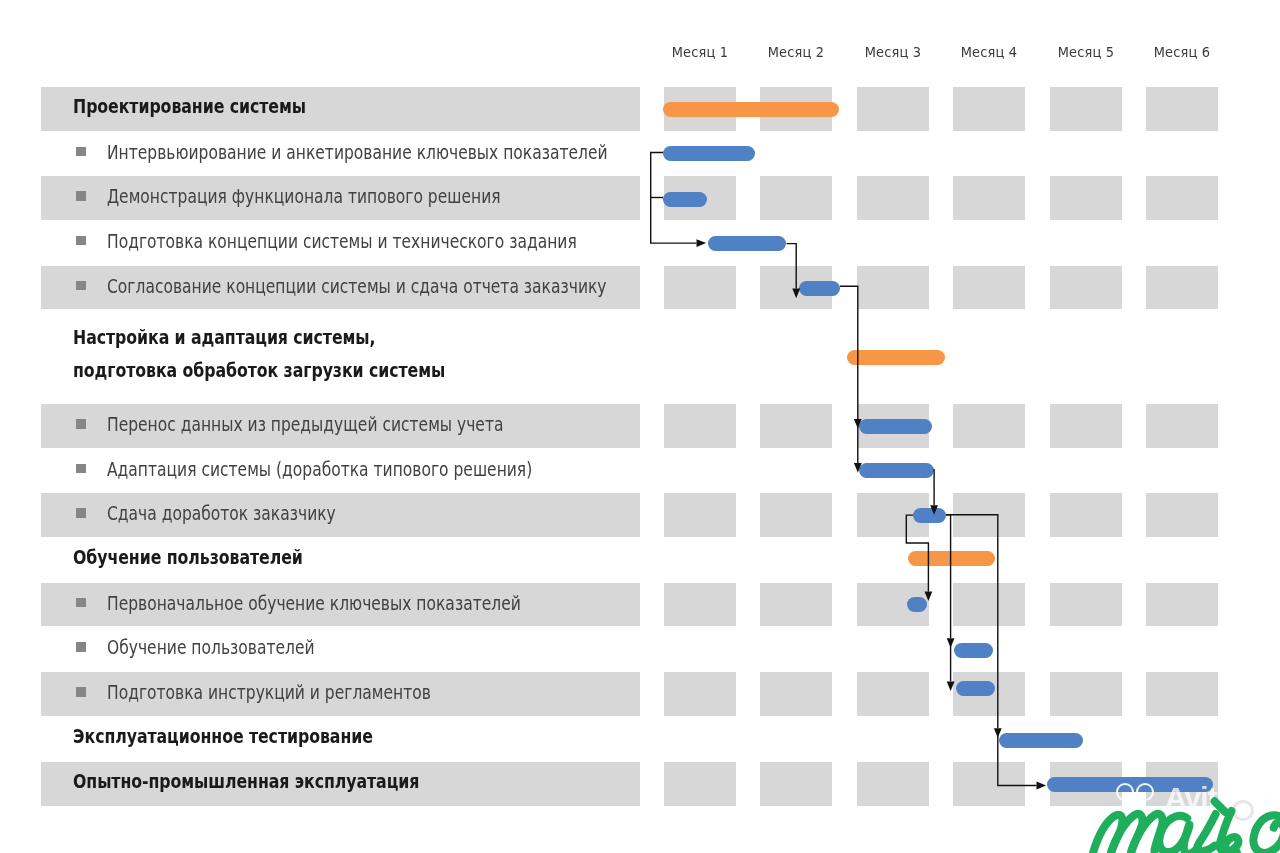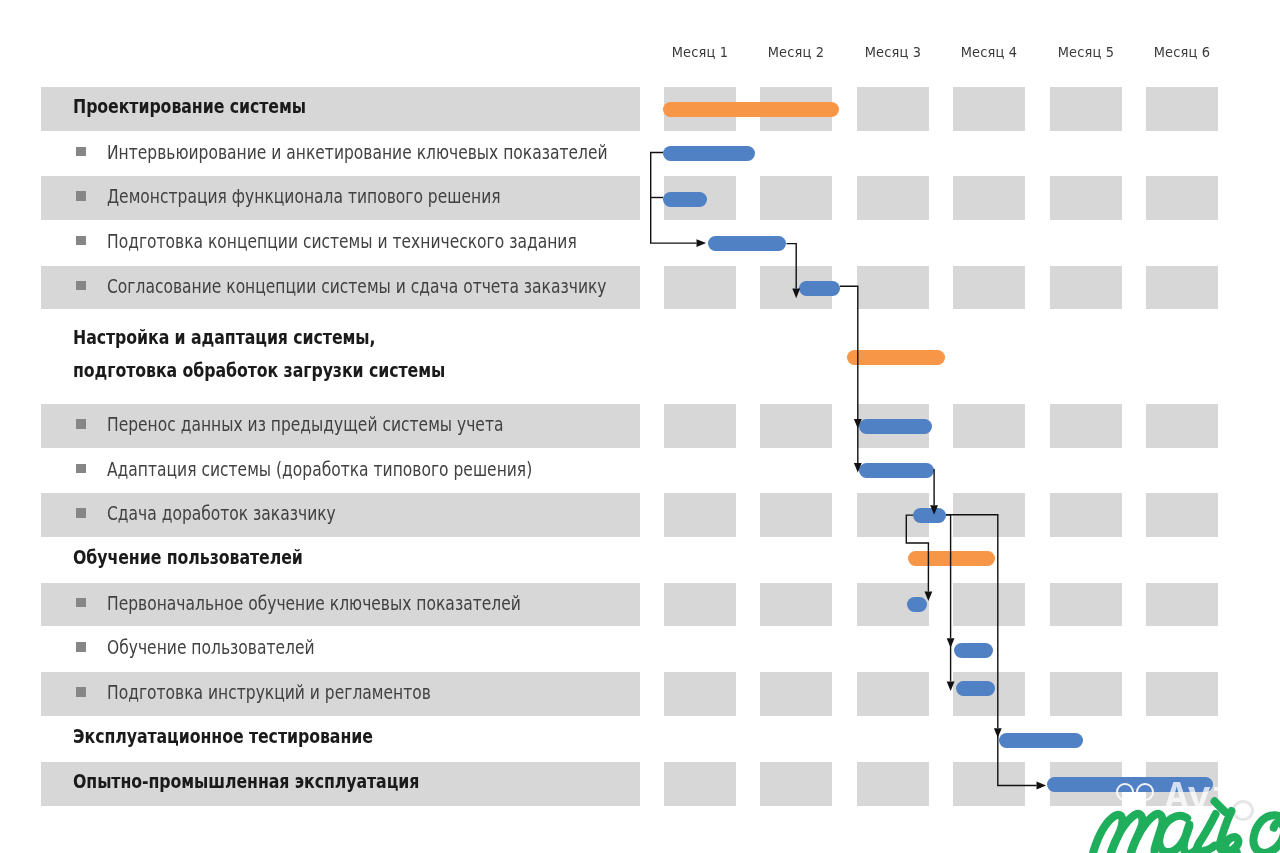--- a/index.html
+++ b/index.html
@@ -22,22 +22,22 @@
                white-space:nowrap;line-height:1;letter-spacing:-0.1px;
                transform:scaleX(.789);transform-origin:0 0;}
   .group-label.two-line{line-height:33.2px;white-space:pre;}
   .bullet{position:absolute;width:9.5px;height:9.5px;background:#868686;}
 
   .bar{position:absolute;border-radius:9px;}
 
   svg#links{position:absolute;left:0;top:0;width:1280px;height:853px;pointer-events:none;}
 
   #wm-maiso{position:absolute;left:1082px;top:792px;width:200px;height:64px;overflow:visible;}
-  #wm-avito{position:absolute;left:1165px;top:786px;font-family:Liberation Mono, monospace;
-            font-weight:bold;font-size:39px;line-height:24px;color:rgba(255,255,255,.75);
+  #wm-avito{position:absolute;left:1165px;top:786px;font-family:Liberation Sans, sans-serif;
+            font-weight:bold;font-size:30px;line-height:24px;color:rgba(255,255,255,.75);
             white-space:nowrap;letter-spacing:-1px;text-transform:capitalize;}
   .wm-ring{position:absolute;border-radius:50%;border:2.2px solid rgba(255,255,255,.9);}
   .wm-ring-gray{border:3.4px solid #E6E6E6;}
 </style>
 </head>
 <body>
 
 <div id="stage">
   <div>
     <div class="row-band" style="left: 41px; top: 87px; width: 599px; height: 43.5px; background: rgb(215, 215, 215);"></div>

